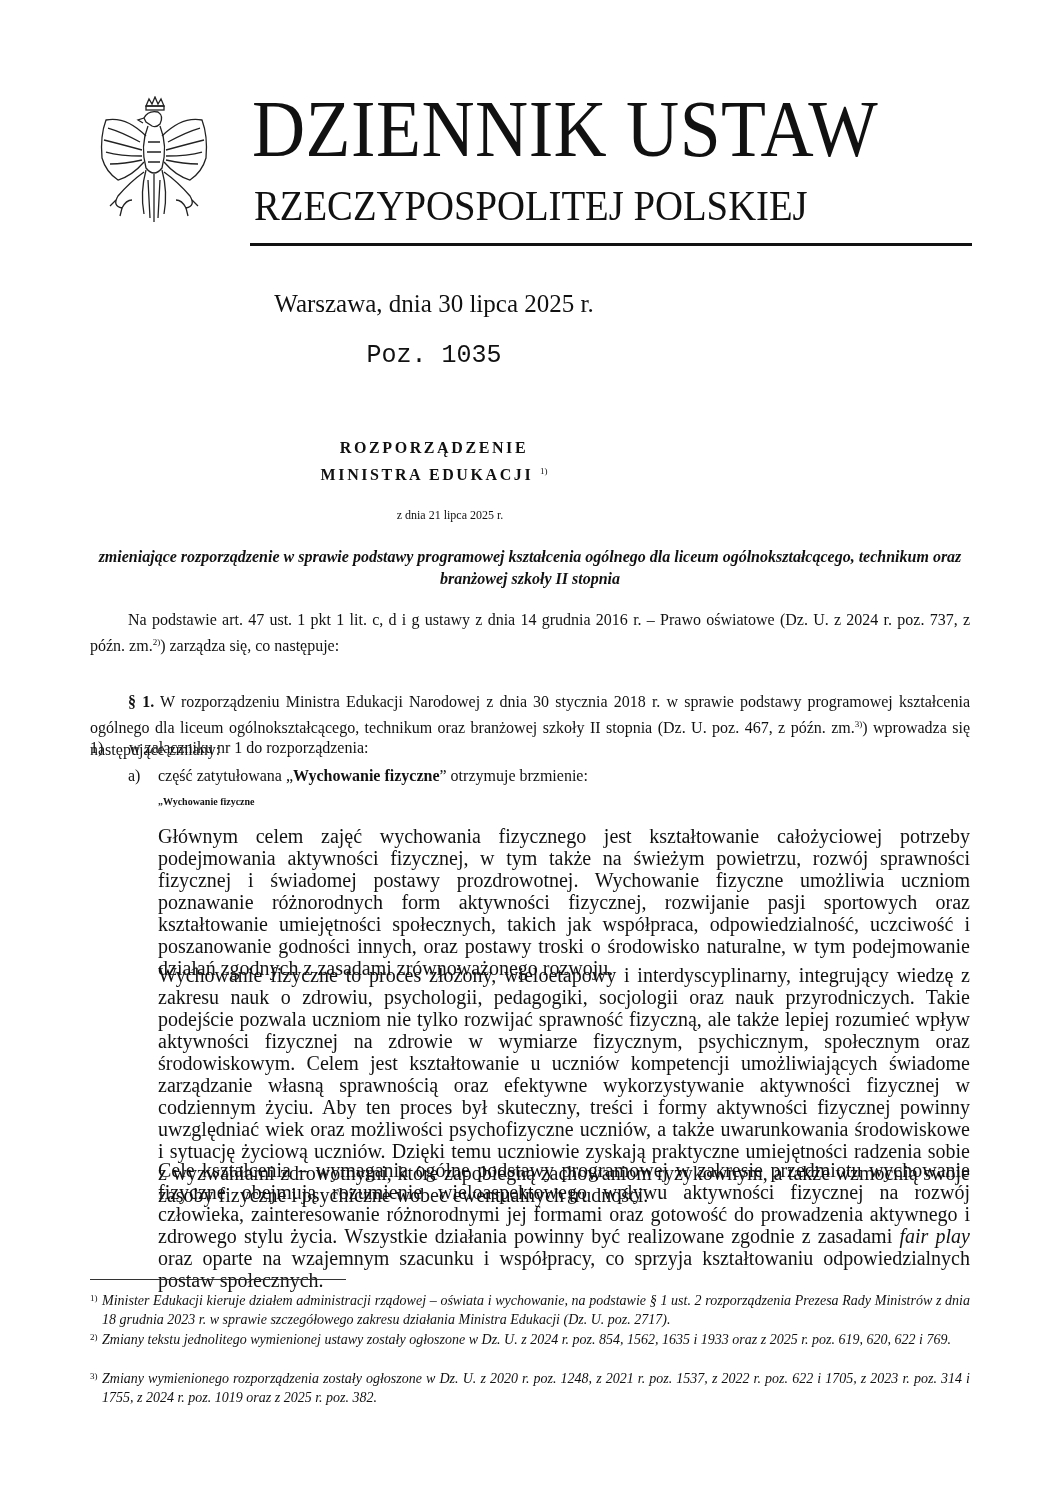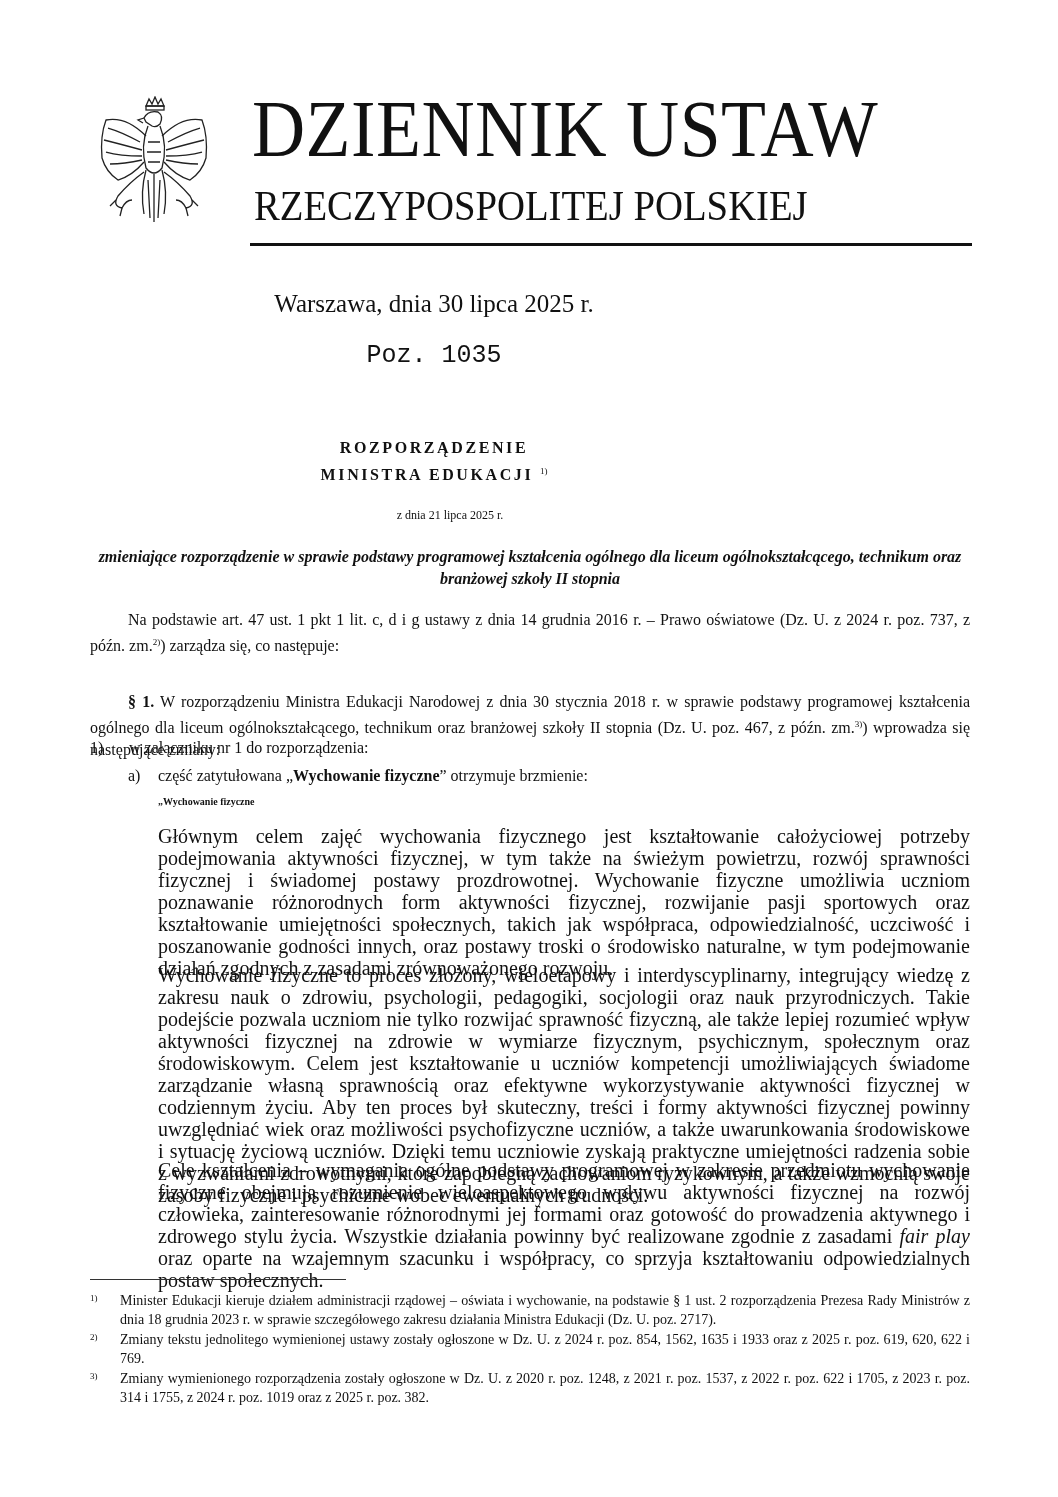--- a/index.html
+++ b/index.html
@@ -32,21 +32,21 @@
     text-align: justify;
   }
   .indent-first { text-indent: 38px; }
   .list-item { position: absolute; font-size: 16px; line-height: 22px; }
   .marker { position: absolute; }
   .quote-title { position: absolute; left: 158px; top: 796px; font-size: 10px; font-weight: bold; }
   .quoted { position: absolute; left: 158px; width: 812px; font-size: 20px; line-height: 22px; text-align: justify; }
   .fn-rule { position: absolute; left: 90px; top: 1279px; width: 256px; height: 1px; background: #333; }
   .footnote { position: absolute; left: 90px; width: 880px; font-size: 14px; line-height: 19px; }
   .footnote .fn-num { position: absolute; left: 0; top: -2px; font-size: 9px; }
-  .footnote .fn-text { display: block; margin-left: 30px; text-align: justify; }
+  .footnote .fn-text { display: block; margin-left: 12px; text-align: justify; font-style: italic; }
   b { font-weight: bold; }
   i { font-style: italic; }
 </style>
 </head>
 <body>
 
 <div class="emblem">
   <svg width="116" height="132" viewBox="0 0 116 132" fill="none" stroke="#222" stroke-width="1.3">
 
     <path d="M50 10 L53 3 L56 8 L59 1 L62 8 L65 3 L68 10 Z"></path>

